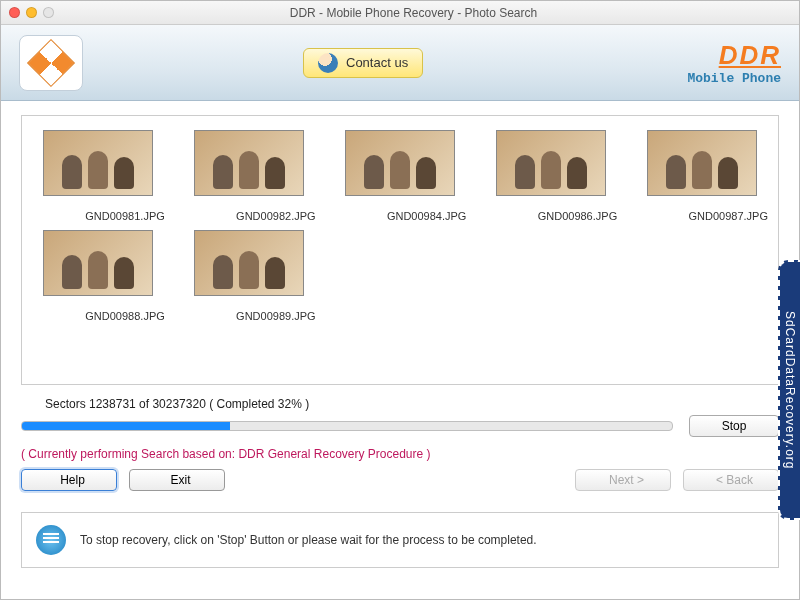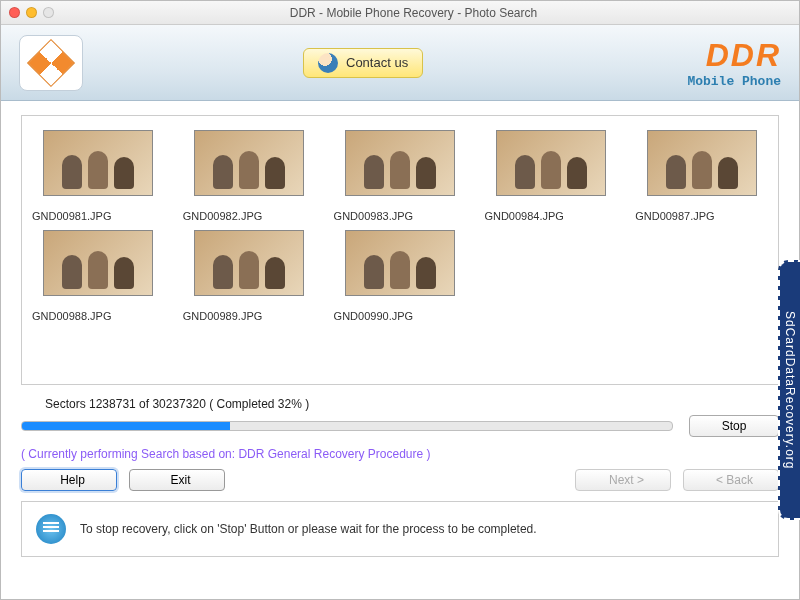--- a/index.html
+++ b/index.html
@@ -9,44 +9,44 @@
 .traffic { display: flex; gap: 6px; }
 .tdot { width: 11px; height: 11px; border-radius: 50%; border: 1px solid rgba(0,0,0,0.15); }
 .tdot.r { background: #ff5f57; } .tdot.y { background: #ffbd2e; } .tdot.g { background: #e6e6e6; }
 .titlebar-title { position: absolute; left: 0; right: 0; text-align: center; font-size: 12px; color: #555; padding-left: 27px; }
 .header { height: 76px; background: linear-gradient(#f4f8fb,#dde8f0 60%,#c9dae6); border-bottom: 1px solid #a8bccc; display: flex; align-items: center; padding: 16px 18px; position: relative; }
 .logo-box { width: 64px; height: 56px; background: #fff; border: 1px solid #c3cfda; border-radius: 8px; display: flex; align-items: center; justify-content: center; }
 .logo-inner { width: 34px; height: 34px; background: repeating-conic-gradient(#f28a2e 0 25%, #fff 0 50%); border: 1px solid #e07a1a; transform: rotate(45deg); }
 .contact-btn { margin-left: 220px; height: 30px; padding: 0 14px; background: linear-gradient(#fff9d8,#ffe677); border: 1px solid #d8c24a; border-radius: 6px; display: flex; align-items: center; gap: 8px; font-size: 13px; color: #333; cursor: pointer; }
 .contact-btn .av { width: 20px; height: 20px; border-radius: 50%; background: radial-gradient(circle at 35% 30%, #fce4c4 35%, #3a7fb8 36%); }
 .brand { margin-left: auto; text-align: right; }
-.brand-top { font-size: 32px; font-weight: 900; color: #f47c20; letter-spacing: 2px; font-style: italic; }
+.brand-top { font-size: 26px; font-weight: 900; color: #f47c20; letter-spacing: 2px; font-style: italic; text-decoration: underline; }
 .brand-sub { font-size: 13px; color: #2d7fb0; font-weight: bold; font-family: Liberation Mono, monospace; }
 .content { flex: 1; padding: 14px 20px 10px 20px; display: flex; flex-direction: column; background: #fff; }
 .thumbs-panel { border: 1px solid #ccc; padding: 14px 10px 6px 10px; height: 270px; overflow: hidden; }
 .thumbs-grid { display: grid; grid-template-columns: repeat(5, 1fr); gap: 8px 18px; }
-.thumb { text-align: left; }
+.thumb { text-align: right; }
 .thumb-img { width: 110px; height: 66px; margin: 0 auto; border: 1px solid #888; background: linear-gradient(135deg,#c9a77a,#e8d6b9); position: relative; overflow: hidden; }
 .thumb-img .p1 { position: absolute; bottom: 6px; left: 18px; width: 20px; height: 34px; background: #6d5a4a; border-radius: 10px 10px 4px 4px; }
 .thumb-img .p2 { position: absolute; bottom: 6px; left: 44px; width: 20px; height: 38px; background: #8a6f55; border-radius: 10px 10px 4px 4px; }
 .thumb-img .p3 { position: absolute; bottom: 6px; left: 70px; width: 20px; height: 32px; background: #5a4735; border-radius: 10px 10px 4px 4px; }
 .thumb-label { font-size: 11px; color: #333; margin-top: 14px; }
 .progress-block { margin-top: 12px; }
 .progress-text { font-size: 12px; color: #222; margin-bottom: 4px; margin-left: 24px; }
 .progress-row { display: flex; align-items: center; gap: 16px; }
 .progress-bar { flex: 1; height: 10px; background: #e8e8e8; border: 1px solid #bfbfbf; border-radius: 4px; overflow: hidden; }
 .progress-fill { height: 100%; background: #1a8cff; width: 32%; }
 .stop-btn { width: 90px; height: 22px; background: linear-gradient(#fff,#eee); border: 1px solid #aaa; border-radius: 4px; font-size: 12px; cursor: pointer; }
-.search-note { font-size: 12px; color: #8b5cf6; margin-top: 10px; }
+.search-note { font-size: 12px; color: #be185d; margin-top: 10px; }
 .btn-row { display: flex; gap: 12px; margin-top: 8px; align-items: center; }
 .btn { width: 96px; height: 22px; background: linear-gradient(#fff,#ececec); border: 1px solid #999; border-radius: 4px; font-size: 12px; cursor: pointer; padding-left: 7px; }
 .btn.primary { border-color: #3a7fd6; box-shadow: 0 0 0 2px rgba(58,127,214,0.25); }
 .btn.disabled { color: #aaa; border-color: #ccc; cursor: default; }
 .spacer { flex: 1; }
-.hint-panel { margin-top: 10px; border: 1px solid #ccc; padding: 12px 14px; display: flex; align-items: center; gap: 14px; }
+.hint-panel { margin-top: 21px; border: 1px solid #ccc; padding: 12px 14px; display: flex; align-items: center; gap: 14px; }
 .hint-icon { width: 30px; height: 30px; border-radius: 50%; background: radial-gradient(circle,#6ec3f0,#1a7fc0); position: relative; }
 .hint-icon::before { content: ""; position: absolute; left: 7px; top: 12px; width: 16px; height: 2px; background: #fff; box-shadow: 0 -4px 0 #fff, 0 4px 0 #fff; }
 .hint-text { font-size: 12px; color: #333; }
 .side-tab { position: absolute; right: 0; top: 260px; width: 22px; height: 260px; background: #1a3b7a; border-radius: 10px 0 0 10px; color: #fff; font-size: 12px; writing-mode: vertical-rl; text-align: center; display: flex; align-items: center; justify-content: center; letter-spacing: 1px; border: 2px dashed #fff; border-right: none; cursor: pointer; }
 </style>
 </head>
 <body>
 
 <div class="window">
   <div class="titlebar">
@@ -90,29 +90,29 @@
               <div class="p3"></div>
             </div>
             <div class="thumb-label">GND00982.JPG</div>
           </div>
           <div class="thumb">
             <div class="thumb-img">
               <div class="p1"></div>
               <div class="p2"></div>
               <div class="p3"></div>
             </div>
-            <div class="thumb-label">GND00983.JPG</div>
+            <div class="thumb-label">GND00984.JPG</div>
           </div>
           <div class="thumb">
             <div class="thumb-img">
               <div class="p1"></div>
               <div class="p2"></div>
               <div class="p3"></div>
             </div>
-            <div class="thumb-label">GND00984.JPG</div>
+            <div class="thumb-label">GND00986.JPG</div>
           </div>
           <div class="thumb">
             <div class="thumb-img">
               <div class="p1"></div>
               <div class="p2"></div>
               <div class="p3"></div>
             </div>
             <div class="thumb-label">GND00987.JPG</div>
           </div>
           <div class="thumb">
@@ -123,28 +123,20 @@
             </div>
             <div class="thumb-label">GND00988.JPG</div>
           </div>
           <div class="thumb">
             <div class="thumb-img">
               <div class="p1"></div>
               <div class="p2"></div>
               <div class="p3"></div>
             </div>
             <div class="thumb-label">GND00989.JPG</div>
-          </div>
-          <div class="thumb">
-            <div class="thumb-img">
-              <div class="p1"></div>
-              <div class="p2"></div>
-              <div class="p3"></div>
-            </div>
-            <div class="thumb-label">GND00990.JPG</div>
           </div>
         </div>
     </div>
 
     <div class="progress-block">
       <div class="progress-text">Sectors 1238731 of 30237320    ( Completed   32% )</div>
       <div class="progress-row">
         <div class="progress-bar">
           <div class="progress-fill" id="progress-fill" style="width: 32%;"></div>
         </div>

